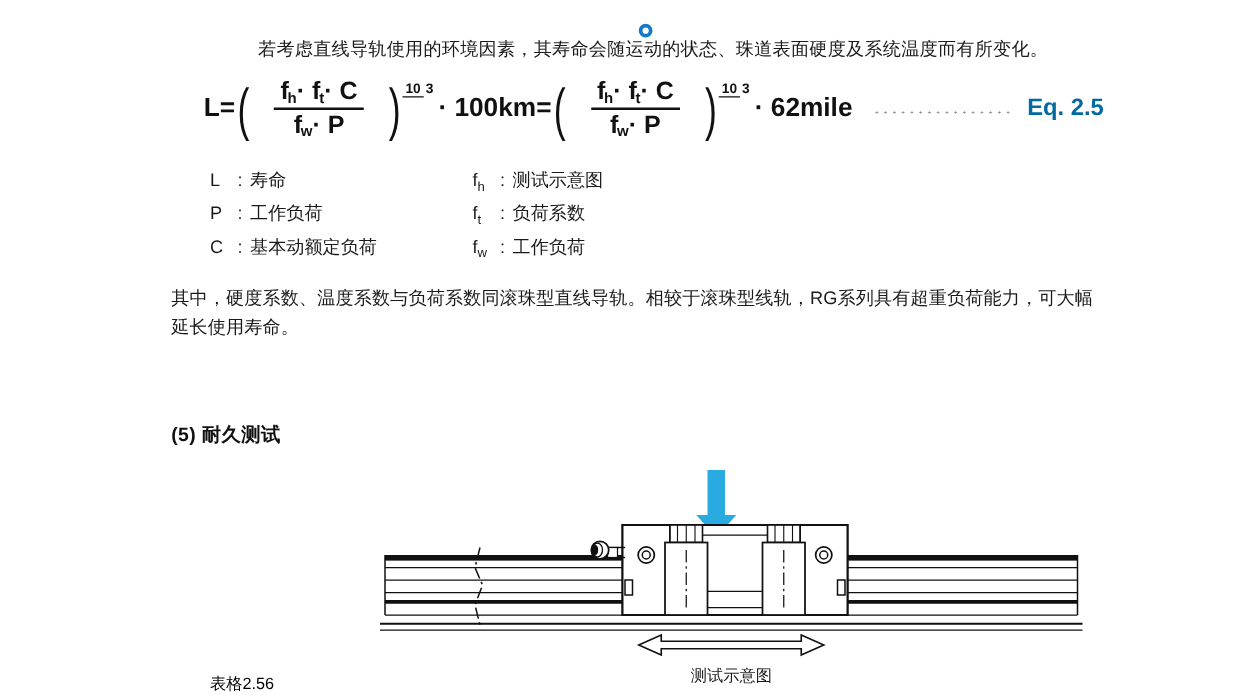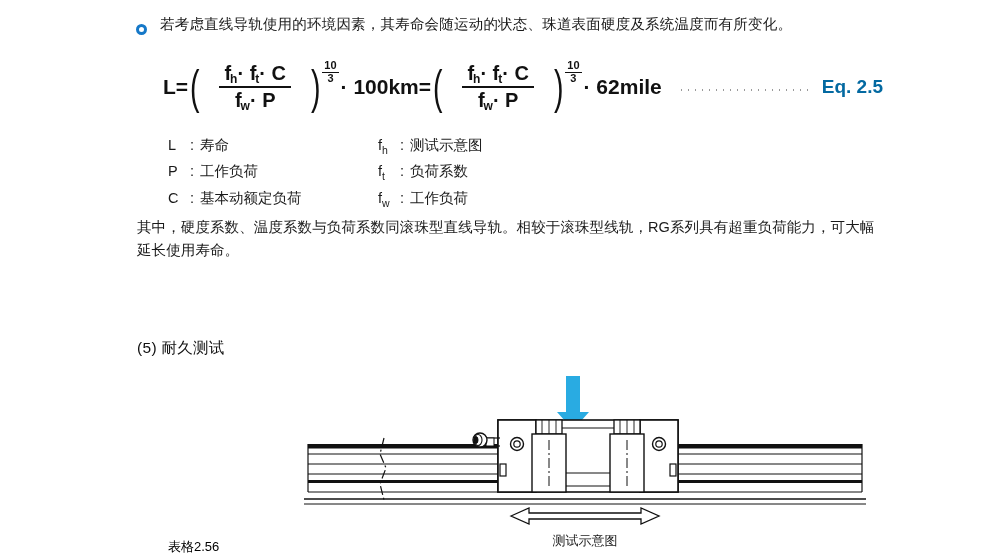--- a/index.html
+++ b/index.html
@@ -16,21 +16,22 @@
     overflow: hidden;
   }
 
   
   .note-row {
     position: absolute;
     left: 136px;
     top: 14px;
     width: 760px;
     display: flex;
-    align-items: flex-end;
+    align-items: center;
+    flex-direction: column;
   }
   .bullet-ring {
     width: 11px;
     height: 11px;
     border-radius: 50%;
     border: 3px solid #1578c8;
     box-sizing: border-box;
     margin-top: 5px;
     flex: 0 0 auto;
   }
@@ -87,21 +88,21 @@
   }
   sub.v {
     font-size: 12px;
     vertical-align: baseline;
     position: relative;
     top: 3px;
     margin-left: -1px;
   }
   .exp {
     display: inline-flex;
-    flex-direction: column;
+    flex-direction: row;
     align-items: center;
     font-size: 11px;
     font-weight: bold;
     position: relative;
     top: -15px;
     margin: 0 1px 0 0px;
     line-height: 1.05;
   }
   .exp .num { border-bottom: 1.6px solid #111111; padding: 0 2px; }
   .exp .den { padding: 0 2px; }
@@ -146,35 +147,35 @@
   .legend-sym sub {
     font-size: 10.5px;
   }
   .legend-colon { margin: 0 6px 0 0; }
   .legend-def { }
 
   
   .para {
     position: absolute;
     left: 137px;
-    top: 216px;
+    top: 228px;
     width: 742px;
     font-size: 14.5px;
     line-height: 23px;
     letter-spacing: 0.1px;
     color: #1a1a1a;
   }
 
   
   .section-heading {
     position: absolute;
     left: 137px;
     top: 338px;
     font-size: 15.5px;
-    font-weight: normal;
+    font-weight: bold;
     letter-spacing: 0.3px;
     color: #111111;
   }
 
   
   .figure {
     position: absolute;
     left: 300px;
     top: 368px;
     width: 570px;

